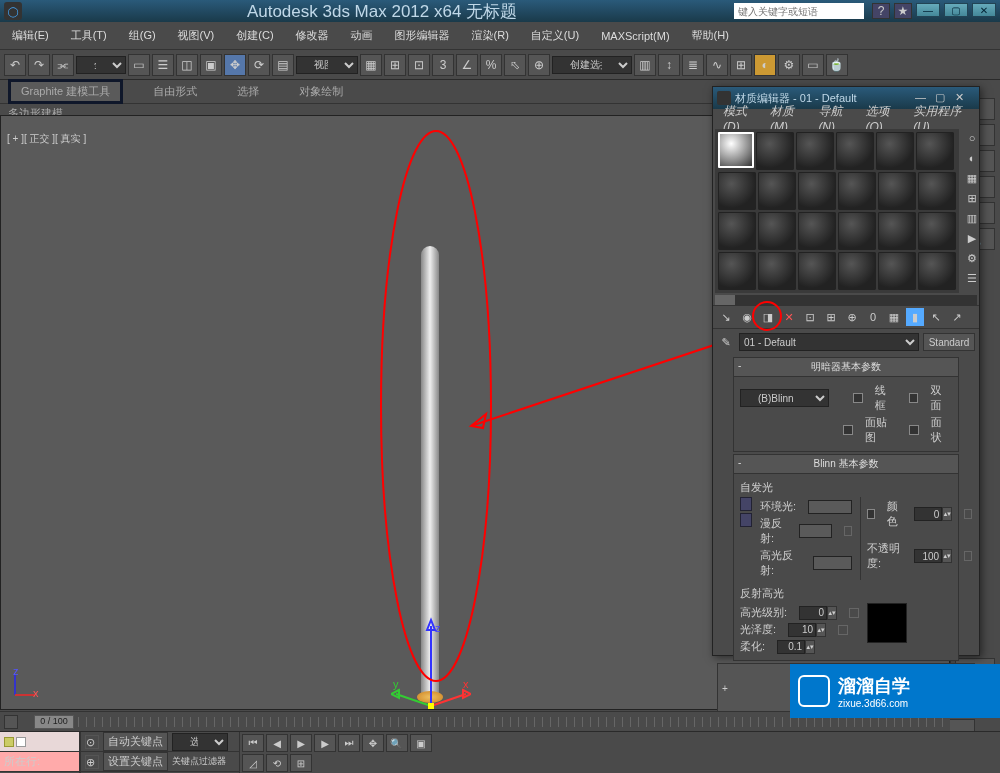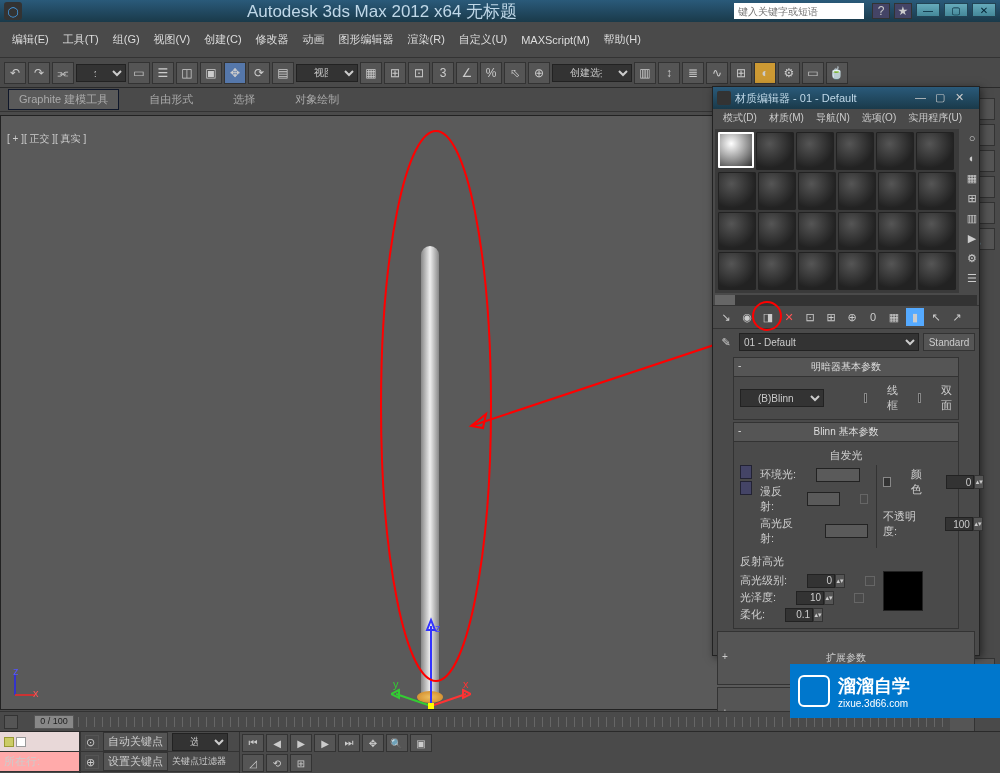--- a/index.html
+++ b/index.html
@@ -3,60 +3,60 @@
 <meta charset="utf-8">
 <style>
 * { margin:0; padding:0; box-sizing:border-box; font-family:"Microsoft YaHei",Arial,sans-serif; font-size:11px; color:#ccc; }
 body { width:1000px; height:773px; background:#4a4a4a; overflow:hidden; position:relative; }
 .titlebar { height:22px; background:linear-gradient(#2a5a7a,#1a3a4a); display:flex; align-items:center; padding:0 4px; }
 .titlebar .logo { width:18px; height:18px; background:#333; border-radius:3px; margin-right:8px; display:flex; align-items:center; justify-content:center; font-size:10px; color:#4af; }
 .titlebar .title { flex:1; text-align:center; color:#c0d8e8; font-size:17px; }
 .titlebar .search { width:130px; height:16px; background:#fff; border:none; font-size:10px; padding:0 4px; color:#888; }
 .titlebar .winbtns { display:flex; gap:4px; margin-left:8px; }
 .titlebar .winbtn { width:24px; height:14px; background:linear-gradient(#6ab,#489); border:1px solid #245; display:flex; align-items:center; justify-content:center; font-size:10px; color:#023; }
-.menubar { height:36px; display:flex; align-items:center; padding:0 6px; gap:2px; border-bottom:1px solid #333; background:#4a4a4a; }
+.menubar { height:28px; display:flex; align-items:center; padding:0 6px; gap:10px; border-bottom:1px solid #333; background:#4a4a4a; }
 .menubar span { padding:2px 6px; color:#ddd; cursor:pointer; font-size:11px; }
 .toolbar { height:30px; display:flex; align-items:center; gap:2px; padding:0 4px; border-bottom:1px solid #2a2a2a; background:#4a4a4a; }
 .tbtn { width:22px; height:22px; background:#555; border:1px solid #333; display:flex; align-items:center; justify-content:center; font-size:12px; }
 .tbtn.yellow { background:#cc9933; }
 .tbtn.blue { background:#5577aa; }
 .sel { height:18px; background:#333; border:1px solid #222; color:#ccc; font-size:10px; padding:0 13px; }
 .subtool { height:24px; display:flex; align-items:center; padding:0 8px; gap:20px; border-bottom:1px solid #333; }
 .subtool .tab { padding:2px 10px; color:#aaa; font-size:11px; }
-.subtool .tab.active { background:#5a5a5a; border:1px solid #0f172a; }
+.subtool .tab.active { background:#5a5a5a; border:3px solid #0f172a; }
 .subtitle { height:18px; padding:2px 8px; color:#aaa; border-bottom:1px solid #333; }
 .viewport { position:absolute; left:0; top:115px; right:50px; bottom:63px; background:#5a5a5a; border:1px solid #222; }
 .vp-label { position:absolute; top:16px; left:6px; color:#ccc; font-size:10px; }
 .axis-icon { position:absolute; left:10px; bottom:10px; width:30px; height:30px; }
 .cylinder { position:absolute; left:420px; top:130px; width:18px; height:455px; background:linear-gradient(to right,#888,#eee,#888); border-radius:9px 9px 2px 2px; }
 .cyl-bottom { position:absolute; left:416px; top:575px; width:26px; height:12px; background:radial-gradient(ellipse,#eec060,#cc8020); border-radius:50%; }
 .gizmo { position:absolute; left:390px; top:500px; width:80px; height:100px; }
 .right-panel { position:absolute; right:0; top:94px; width:50px; bottom:63px; background:#4a4a4a; border-left:1px solid #333; display:flex; flex-direction:column; gap:4px; padding:4px; }
 .rpbtn { width:40px; height:22px; background:#555; border:1px solid #333; display:flex; align-items:center; justify-content:center; font-size:11px; }
 
 .mat-editor { position:absolute; left:712px; top:86px; width:268px; height:570px; background:#4a4a4a; border:1px solid #222; box-shadow:2px 2px 8px rgba(0,0,0,.5); }
 .mat-title { height:22px; background:linear-gradient(#2a5a7a,#1a3a4a); display:flex; align-items:center; padding:0 4px; }
 .mat-title span { flex:1; color:#c0d8e8; }
 .mat-menu { height:18px; display:flex; gap:4px; padding:0 6px; align-items:center; }
-.mat-menu span { padding:1px 4px; font-size:10px; color:#ccc; }
+.mat-menu span { padding:1px 4px; font-size:12px; color:#ccc;font-style:italic; }
 .mat-slots { display:flex; flex-wrap:wrap; padding:2px; background:#3a3a3a; margin:2px; }
 .slot { width:38px; height:38px; background:radial-gradient(circle at 35% 30%,#555,#222 70%); border:1px solid #222; margin:1px; border-radius:1px; }
 .slot.active { background:radial-gradient(circle at 35% 30%,#fff,#888 60%,#333); border:2px solid #fff; width:36px; height:36px; }
 .mat-scroll { height:10px; background:#333; margin:0 2px; position:relative; }
 .mat-scroll::before { content:''; position:absolute; left:0; width:20px; height:10px; background:#666; }
 .mat-tools { height:24px; display:flex; align-items:center; gap:3px; padding:0 4px; border-top:1px solid #333; border-bottom:1px solid #333; }
 .mtbtn { width:18px; height:18px; display:flex; align-items:center; justify-content:center; font-size:11px; }
 .mat-name-row { display:flex; align-items:center; gap:4px; padding:4px; }
 .mat-name-row select { flex:1; background:#333; border:1px solid #222; color:#ccc; height:18px; font-size:10px; }
 .std-btn { width:52px; height:18px; background:#555; border:1px solid #333; font-size:10px; display:flex; align-items:center; justify-content:center; }
 .rollout { border:1px solid #333; margin:2px 20px; }
 .rollout-h { background:#555; padding:2px 6px; text-align:center; font-size:10px; color:#ddd; border-bottom:1px solid #333; position:relative; }
 .rollout-h::before { content:'-'; position:absolute; left:4px; }
 .rollout-b { padding:4px 6px; background:#4a4a4a; }
-.row { display:flex; align-items:center; gap:20px; margin:2px 0; font-size:10px; }
+.row { display:flex; align-items:center; gap:12px; margin:2px 0; font-size:10px; }
 .row label { color:#ccc; }
 .swatch { width:44px; height:14px; background:#5a5a5a; border:1px solid #222; }
 .swatch.black { background:#000; width:40px; height:40px; }
 .spin { display:flex; }
 .spin input { width:28px; height:14px; background:#333; border:1px solid #222; color:#ccc; font-size:10px; text-align:right; padding-right:2px; }
 .spin .ar { width:10px; height:14px; background:#555; border:1px solid #333; font-size:7px; display:flex; align-items:center; justify-content:center; }
 .cb { width:10px; height:10px; border:1px solid #888; background:#333; }
 .roll-collapsed { background:#555; padding:19px 6px; text-align:center; font-size:10px; margin:2px 4px; border:1px solid #333; position:relative; }
 .roll-collapsed::before { content:'+'; position:absolute; left:4px; }
 
@@ -279,27 +279,34 @@
     <div class="rollout-h">明暗器基本参数</div>
     <div class="rollout-b">
       <div class="row">
         <select class="sel" style="width:90px"><option>(B)Blinn</option></select>
         <div style="flex:1"></div>
         <div class="cb"></div>
           <label>线框</label>
         <div class="cb"></div>
           <label>双面</label>
       </div>
+      <div class="row">
+        <div style="width:94px"></div>
+        <div class="cb"></div>
+          <label>面贴图</label>
+        <div class="cb"></div>
+          <label>面状</label>
+      </div>
     </div>
   </div>
 
   <div class="rollout">
     <div class="rollout-h">Blinn 基本参数</div>
     <div class="rollout-b">
-      <div class="row" style="justify-content:center">
+      <div class="row" style="justify-content:flex-start">
           <label>自发光</label>
         </div>
       <div style="display:flex;gap:8px">
         <div style="display:flex;flex-direction:column;gap:2px">
           <div style="width:12px;height:14px;background:#446;border:1px solid #223"></div>
           <div style="width:12px;height:14px;background:#446;border:1px solid #223"></div>
         </div>
         <div>
           <div class="row">
               <label>环境光:</label>

